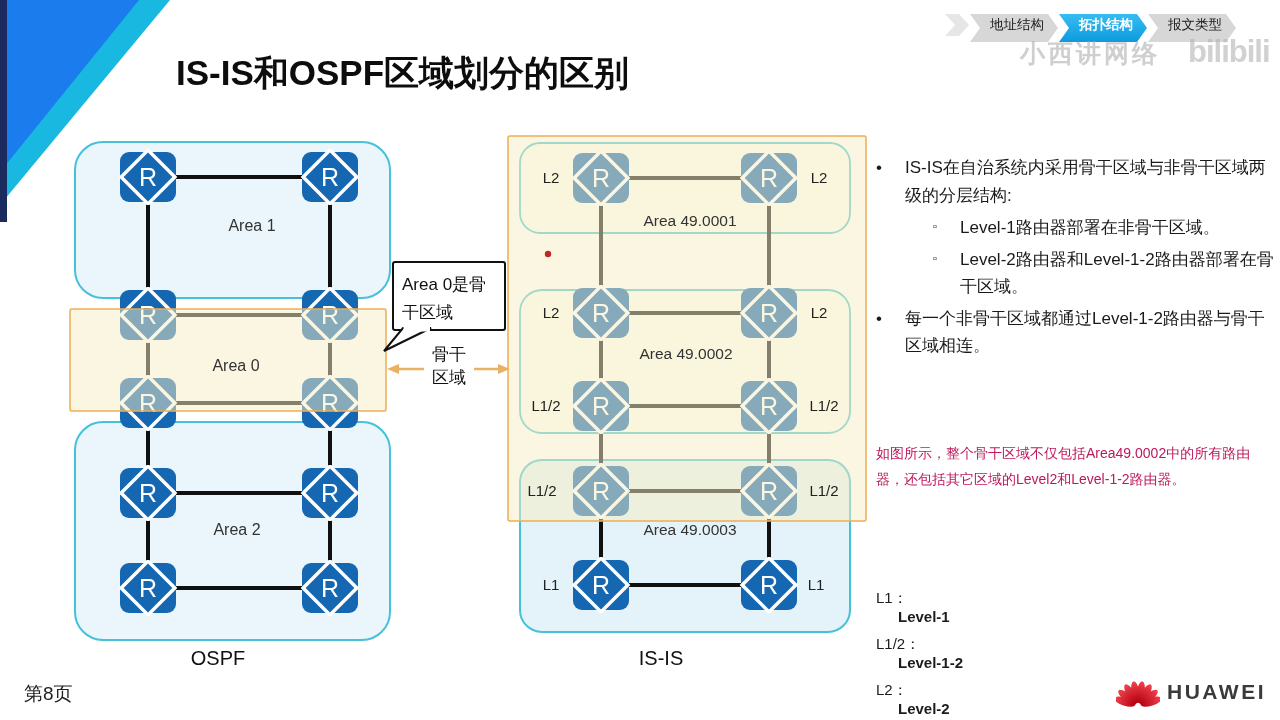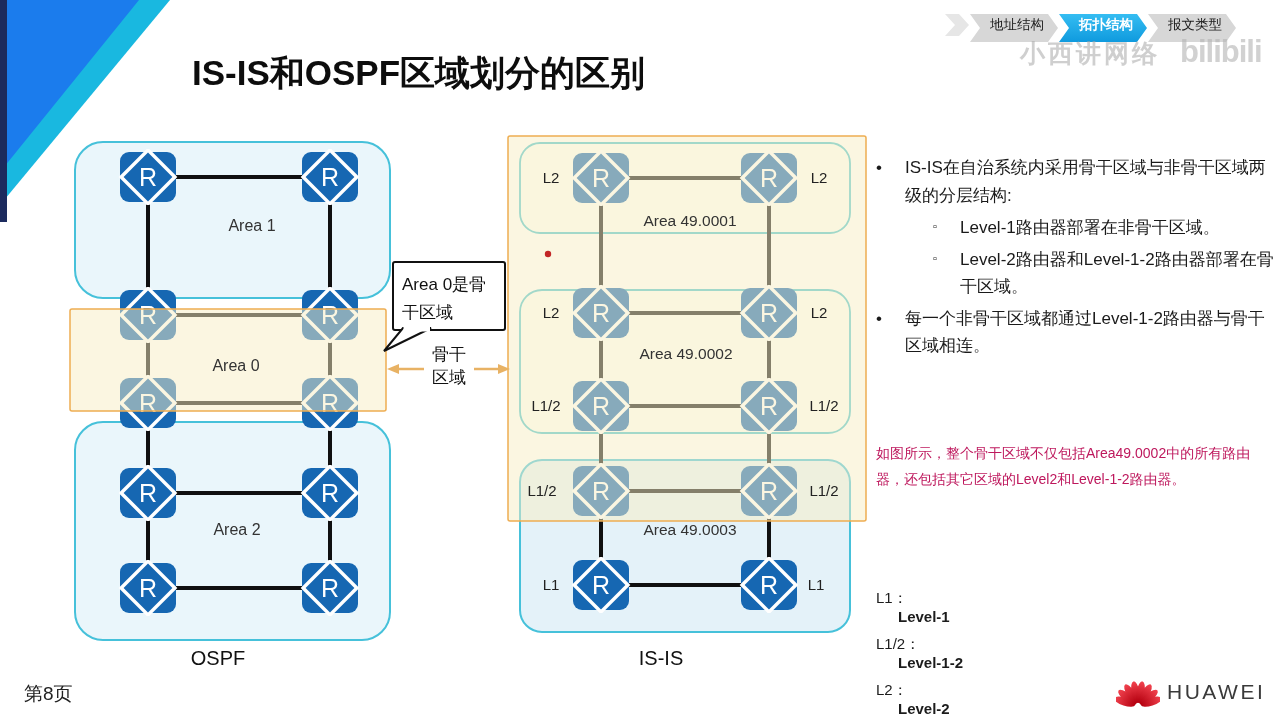--- a/index.html
+++ b/index.html
@@ -8,38 +8,38 @@
     font-family:"Liberation Sans","DejaVu Sans",sans-serif;
     -webkit-font-smoothing:antialiased;
   }
   
   .deco{position:absolute;left:0;top:0;width:220px;height:260px;}
   .deco .cyan-tri{fill:var(--deco-cyan);}
   .deco .blue-tri{fill:var(--deco-blue);}
   .deco .navy-bar{fill:var(--deco-navy);}
   
   .slide-title{
-    position:absolute;left:192px;top:50px;font-size:35px;font-weight:900;
+    position:absolute;left:176px;top:50px;font-size:35px;font-weight:900;
     color:#0d0d0d;letter-spacing:0px;white-space:nowrap;
   }
   
   .nav{position:absolute;top:14px;right:43px;display:flex;height:22px;}
   .nav .piece{width:24px;background:#e6e6e6;margin-right:1px;
     clip-path:polygon(0 0,calc(100% - 10px) 0,100% 50%,calc(100% - 10px) 100%,0 100%,10px 50%);}
   .nav .tab{
     height:28px;line-height:22px;text-align:left;font-size:13.5px;color:#1c1c1c;
     background:#d7d7d7;padding:0 14px 0 20px;margin-right:1px;
     clip-path:polygon(0 0,calc(100% - 10px) 0,100% 50%,calc(100% - 10px) 100%,0 100%,10px 50%);
   }
   .nav .tab.active{
     background:linear-gradient(180deg,#35bdf2 0%,#0f9ade 100%);
     color:#ffffff;font-weight:700;
   }
   
-  .watermark{position:absolute;left:1020px;top:34px;display:flex;align-items:baseline;gap:20px;pointer-events:none;}
+  .watermark{position:absolute;left:1020px;top:34px;display:flex;align-items:baseline;gap:28px;pointer-events:none;}
   .watermark .wm1{font-size:25px;font-weight:700;letter-spacing:3px;color:rgba(168,168,168,.55);}
   .watermark .wm2{font-size:31px;font-weight:900;letter-spacing:-1px;color:rgba(178,178,178,.6);}
   
   .diagram-svg{position:absolute;left:60px;top:130px;width:820px;height:545px;}
   svg text{font-family:"Liberation Sans","DejaVu Sans",sans-serif;}
   .area-cyan{fill:#eaf6fb;stroke:var(--area-cyan);stroke-width:2;}
   .area-cyan-light{fill:#fdfef9;stroke:#4cc3cf;stroke-width:1.8;}
   .area-blue3{fill:#e4f2f9;stroke:var(--area-cyan);stroke-width:2;}
   .link{stroke:#101010;stroke-width:4;}
   .overlay-yellow{fill:rgba(248,238,196,0.5);stroke:var(--backbone-orange);stroke-width:1.5;}
@@ -65,21 +65,21 @@
   .b-item.sub{margin-left:57px;margin-bottom:4px;}
   .b-item.sub .b-dot{width:27px;font-size:11px;padding-top:4px;}
   .note{position:absolute;left:876px;top:441px;width:400px;color:#be185d;
         font-size:14px;line-height:1.85;}
   .legend{position:absolute;left:876px;top:589px;font-size:15px;color:#1c1c1c;}
   .legend-row{margin-bottom:10px;display:flex;flex-direction:column;}
   .legend-row .def{margin-left:22px;font-weight:bold;}
   
   .page-num{position:absolute;left:24px;top:681px;font-size:19px;color:#222222;}
   .huawei{position:absolute;left:1116px;top:672px;display:flex;align-items:center;gap:7px;}
-  .huawei .brand{font-size:21px;font-weight:400;letter-spacing:2.5px;color:#3a3a3a;}
+  .huawei .brand{font-size:21px;font-weight:700;letter-spacing:2.5px;color:#3a3a3a;}
 </style>
 </head>
 <body>
 
 <svg class="deco" viewBox="0 0 220 260">
   <polygon class="cyan-tri" points="0,0 170,0 0,205"></polygon>
   <polygon class="blue-tri" points="0,0 139,0 0,172"></polygon>
   <rect class="navy-bar" x="0" y="0" width="7" height="222"></rect>
 </svg>
 

